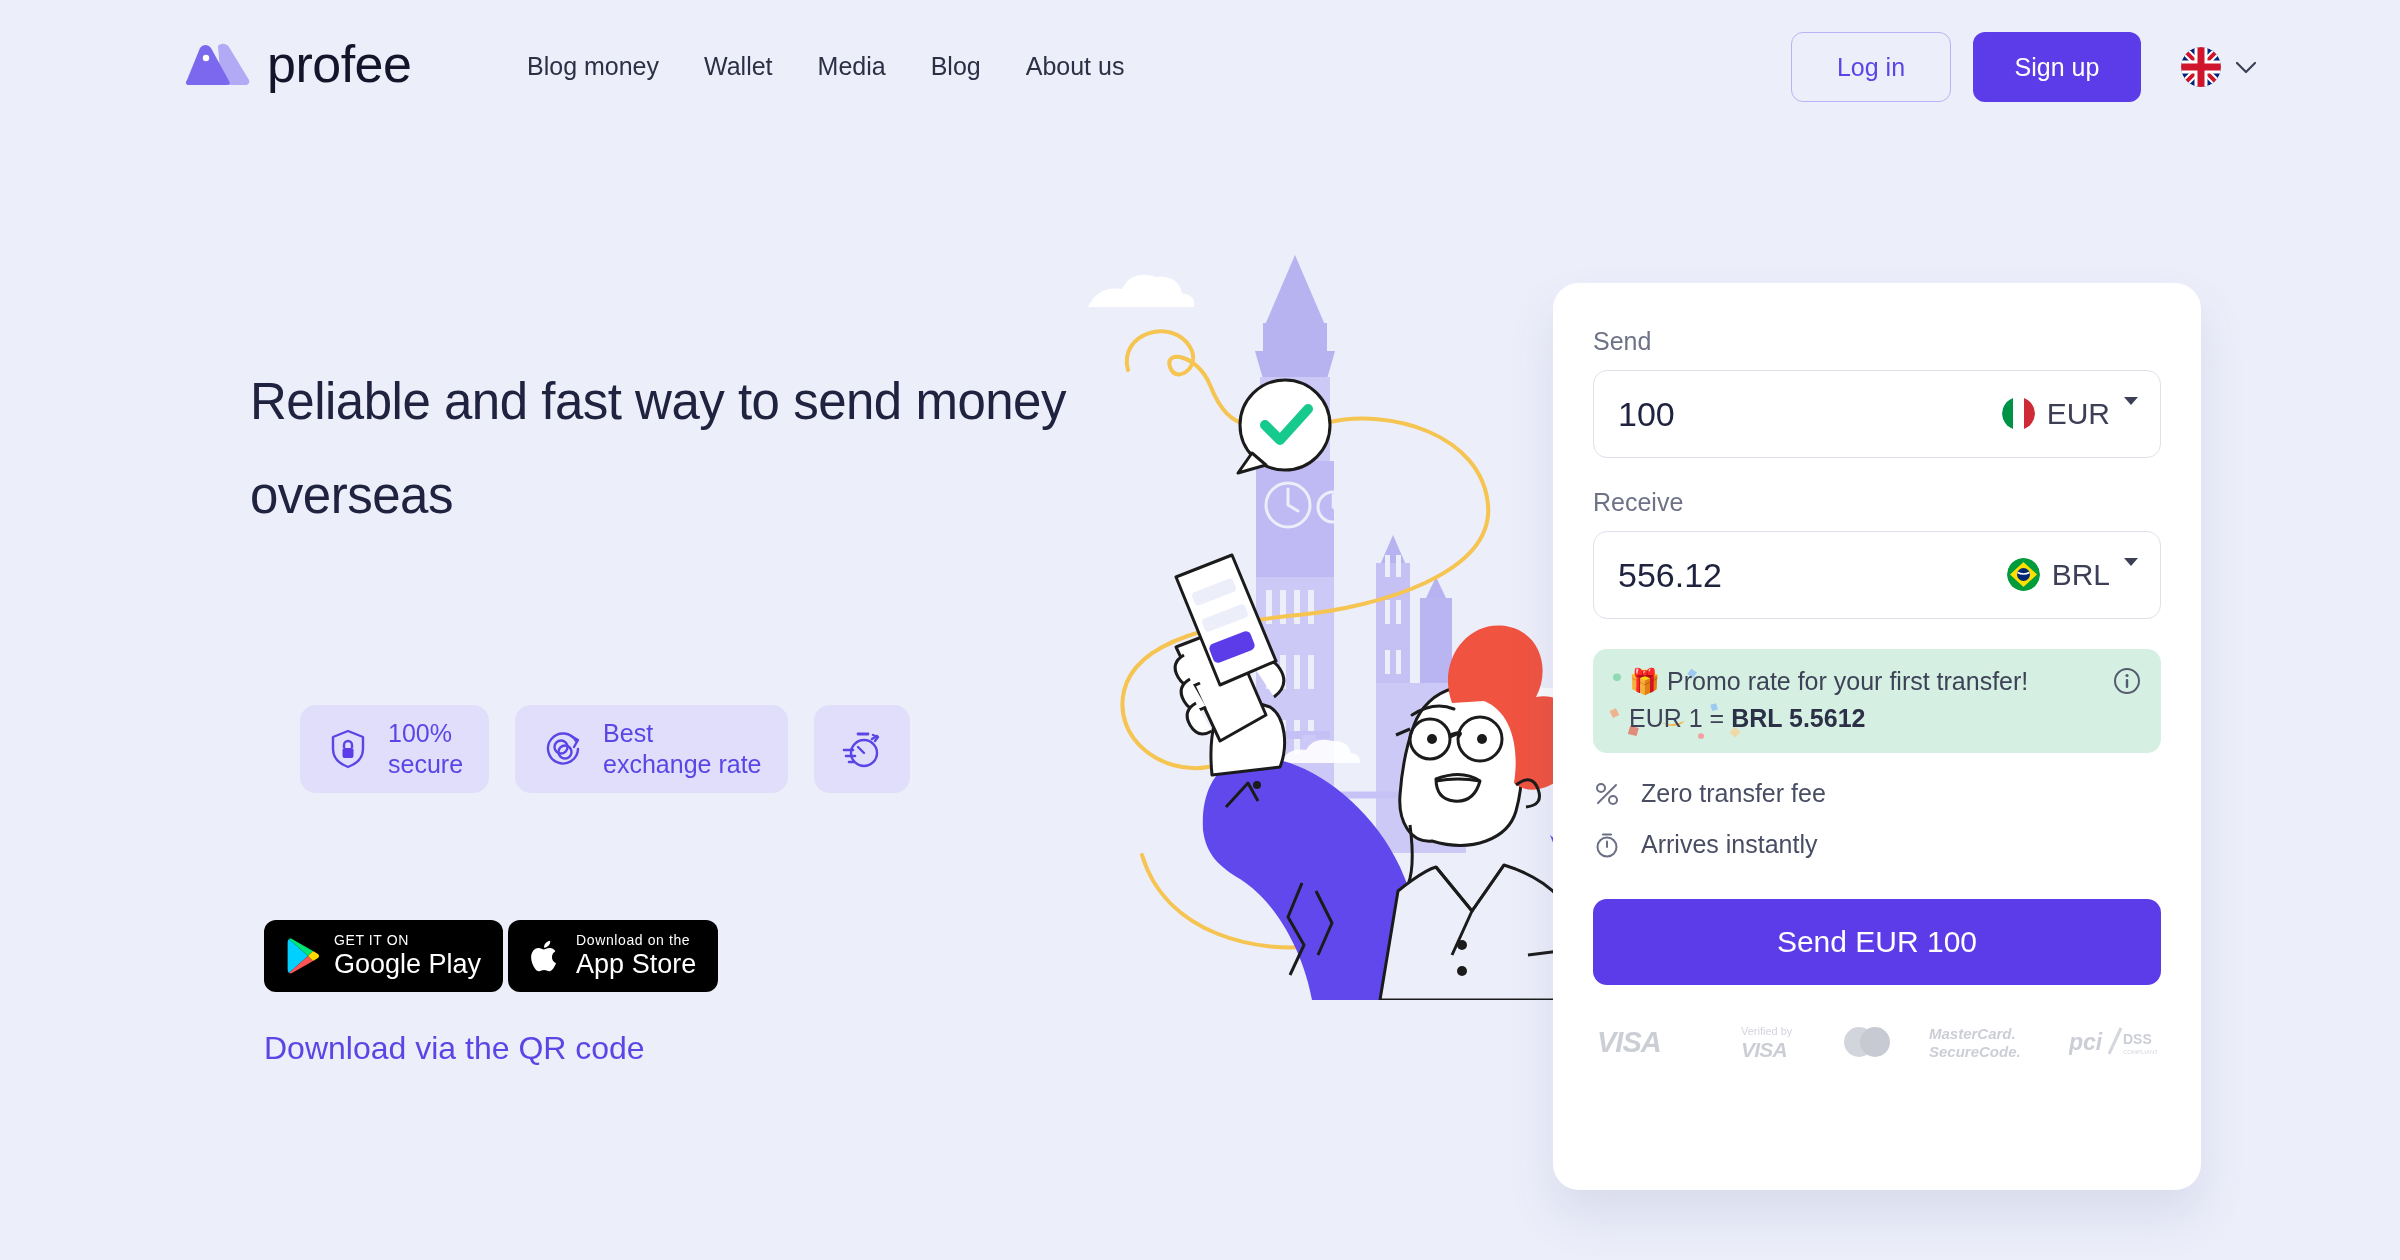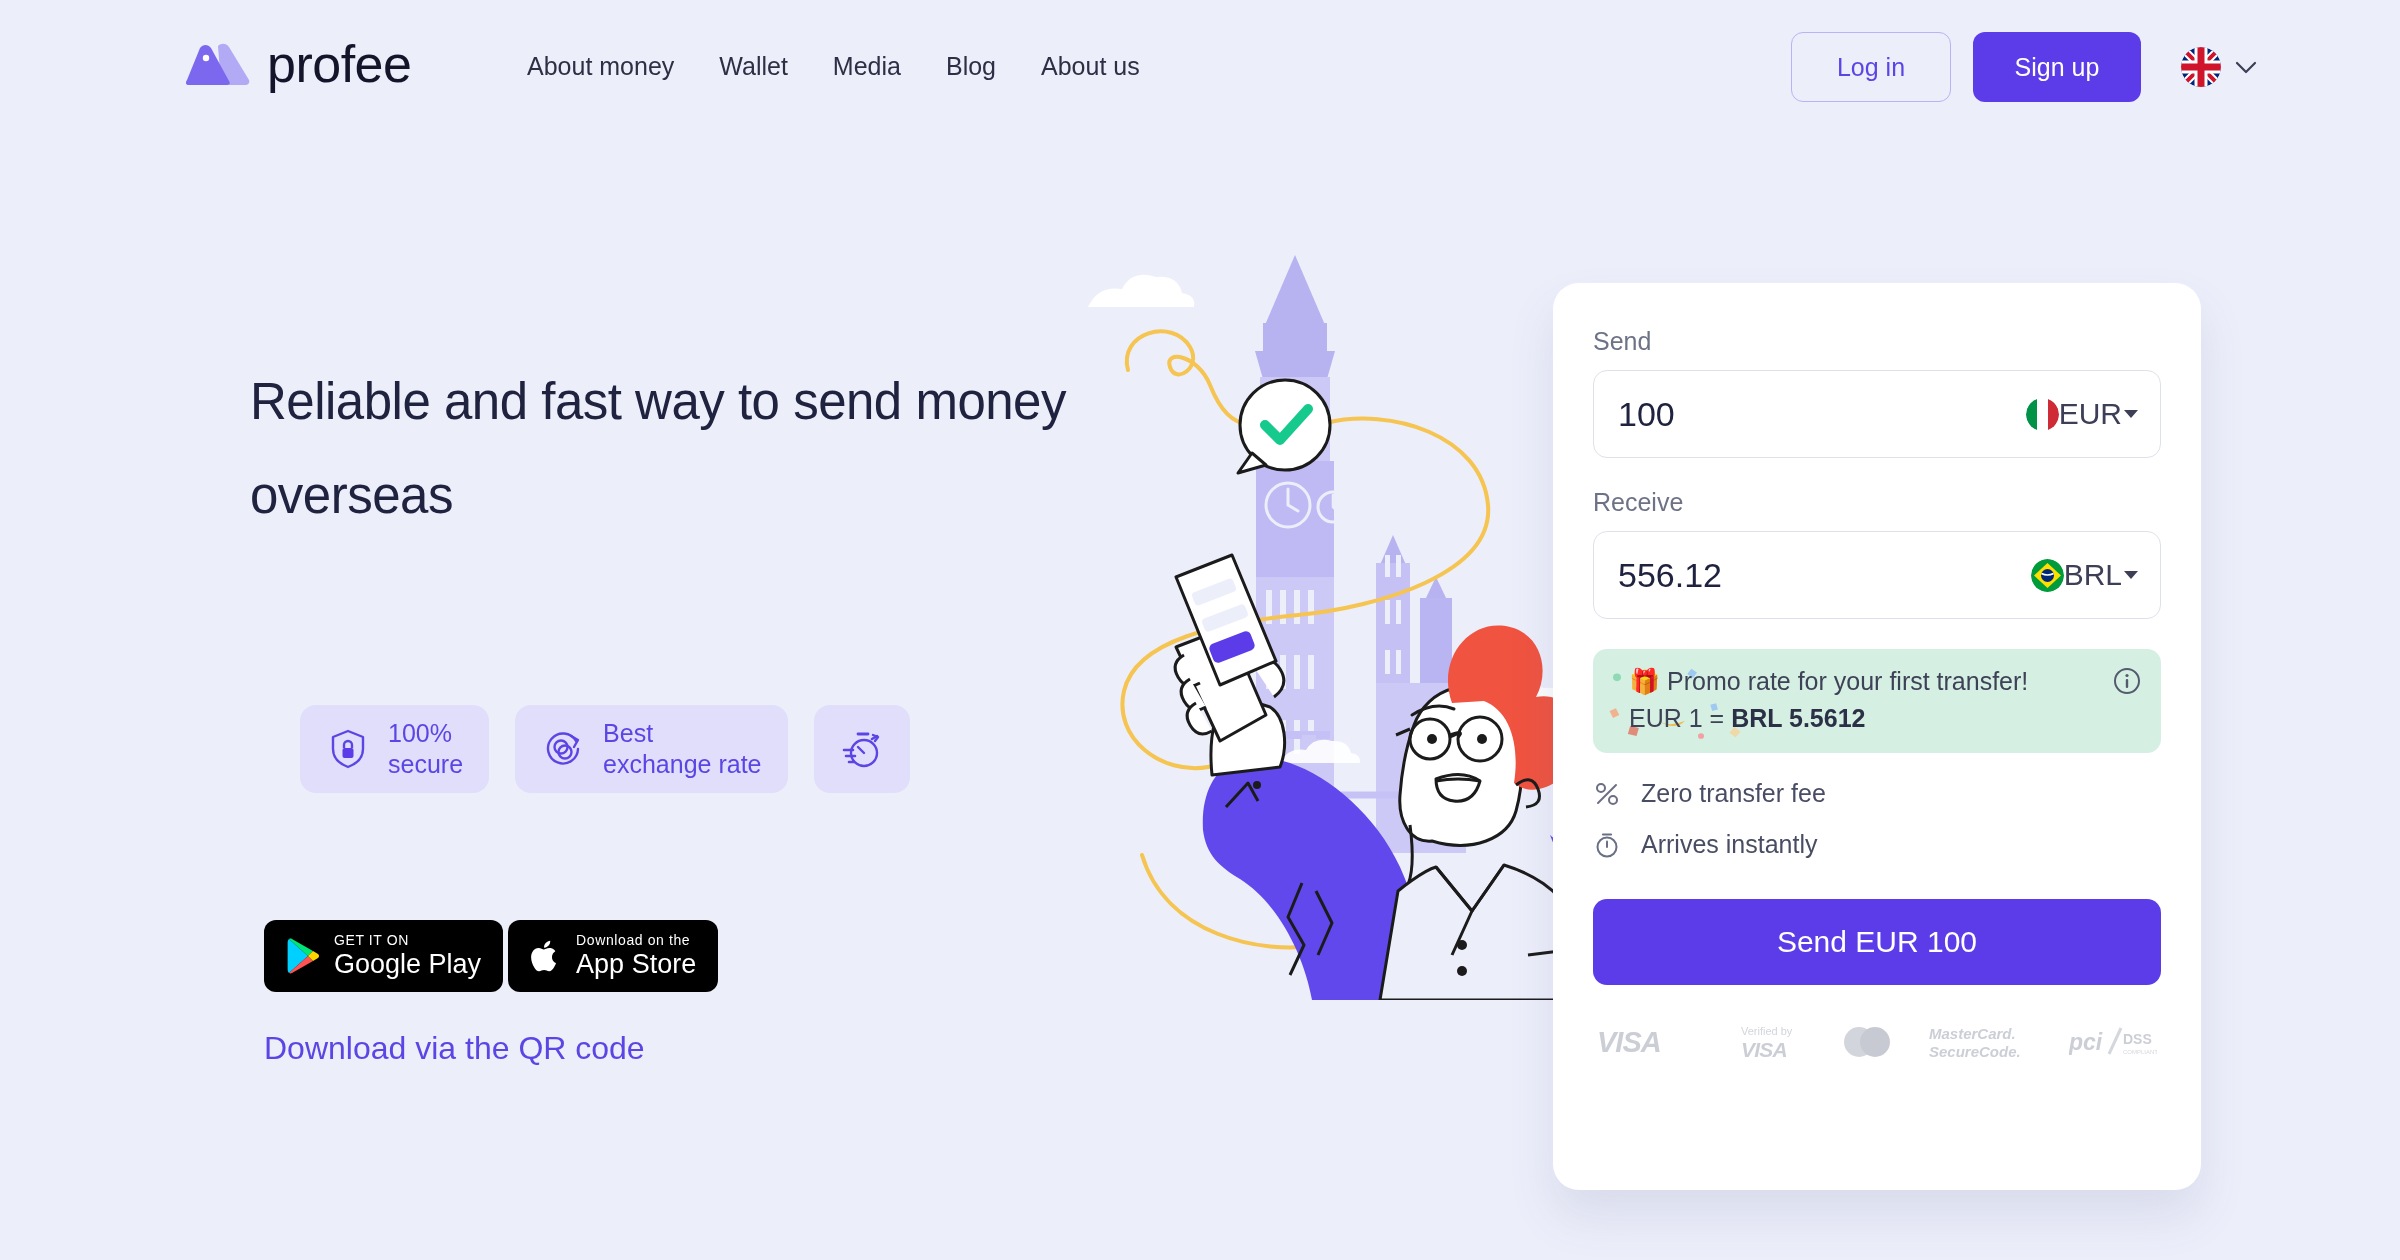--- a/index.html
+++ b/index.html
@@ -108,21 +108,21 @@
   .field-label { font-size: 25px; color: #6e7287; margin-bottom: 14px; }
   .field {
     height: 88px; border: 1.5px solid #dfe1ea; border-radius: 14px;
     display: flex; align-items: center; padding: 0 22px 0 24px;
     justify-content: space-between; background:#fff;
   }
   .field input {
     border: none; outline: none; font-size: 34px; color: #20233f;
     font-family: inherit; width: 300px; background: transparent;
   }
-  .cur-sel { display: flex; align-items: center; gap: 0; cursor: pointer; }
+  .cur-sel { display: flex; gap: 12px; cursor: pointer; }
   .cur-flag { width: 33px; height: 33px; border-radius: 50%; display:block; }
   .cur-code { font-size: 30px; color: #3c3f55; }
   .caret { width: 0;height:0;border-left:7px solid transparent;border-right:7px solid transparent;border-top:8px solid #3c3f55; margin-left: 2px;}
   .gap { height: 30px; }
 
   .promo {
     margin-top: 30px; background: #d5f0e3; border-radius: 14px;
     padding: 18px 22px 20px 36px; position: relative; overflow: hidden;
   }
   .promo-line1 { font-size: 25px; color: #3e4256; position: relative; z-index:2;}
@@ -159,21 +159,21 @@
     <div class="logo-wrap">
       <svg class="logo-mark" viewBox="0 0 68 48">
         <path d="M35 6 C38 3 43 3 46 7 L66 40 C67 43 65 45 62 45 L38 45 Z" fill="#b3aaf5"></path>
         <path d="M17 8 C20 4 25 4 28 8 L46 41 C48 44 46 45 43 45 L6 45 C3 45 2 43 4 40 Z" fill="#7c68ef"></path>
         <circle cx="23" cy="18" r="3.2" fill="#ffffff"></circle>
       </svg>
       <span class="logo-text">profee</span>
     </div>
 
     <nav class="nav">
-      <a href="#">About money</a>
+      <a href="#">Blog money</a>
       <a href="#">Wallet</a>
       <a href="#">Media</a>
       <a href="#">Blog</a>
       <a href="#">About us</a>
     </nav>
 
     <div class="header-right">
       <button class="btn-login">Log in</button>
       <button class="btn-signup">Sign up</button>
       <div class="lang">

